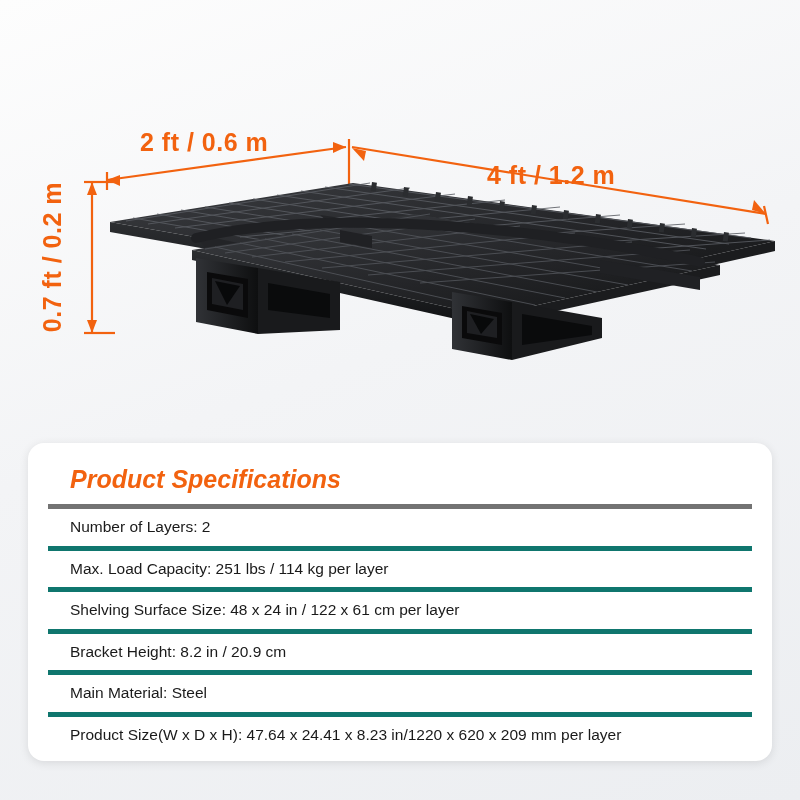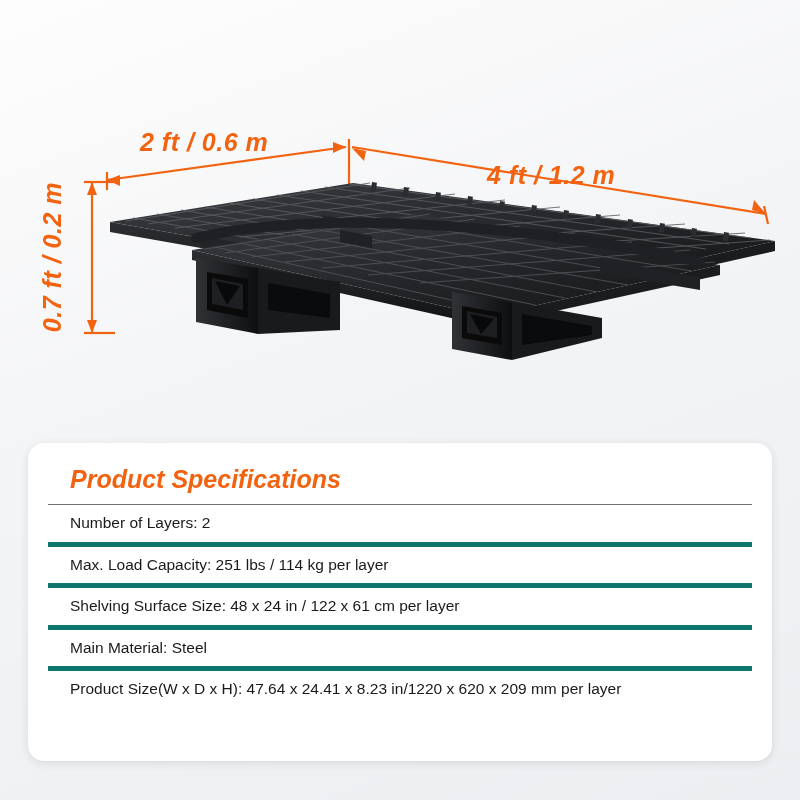--- a/index.html
+++ b/index.html
@@ -33,21 +33,20 @@
     position: absolute;
     left: 0;
     top: 0;
   }
 
   
   .dim-label {
     position: absolute;
     color: #f2620f;
     font-weight: bold;
-    font-style: italic;
     letter-spacing: 0.5px;
     white-space: nowrap;
   }
   .dim-top-left {
     left: 140px;
     top: 128px;
     font-size: 25px;
   }
   .dim-top-right {
     left: 487px;
@@ -90,21 +89,21 @@
     list-style: none;
   }
   .spec-item {
     font-size: 15.5px;
     color: #1a1a1a;
     padding: 9px 0 9px 22px;
     border-top: 5px solid #0f766e;
     line-height: 1.2;
   }
   .spec-item:first-child {
-    border-top: 1px solid #737373;
+    border-top: 5px solid #737373;
   }
 </style>
 </head>
 <body>
 
 <div class="page">
 
   <div class="hero">
 
     <svg class="shelf-svg" width="800" height="430" viewBox="0 0 800 430">
@@ -247,18 +246,19 @@
     <div class="dim-label dim-top-right">4 ft / 1.2 m</div>
     <div class="dim-label dim-left">0.7 ft / 0.2 m</div>
   </div>
 
   <div class="spec-card">
     <h2 class="spec-title">Product Specifications</h2>
     <ul class="spec-list">
       <li class="spec-item">Number of Layers: 2</li>
       <li class="spec-item">Max. Load Capacity: 251 lbs / 114 kg per layer</li>
       <li class="spec-item">Shelving Surface Size: 48 x 24 in / 122 x 61 cm  per layer</li>
+      <li class="spec-item">Bracket Height: 8.2 in / 20.9 cm</li>
       <li class="spec-item">Main Material: Steel</li>
       <li class="spec-item">Product Size(W x D x H): 47.64 x 24.41 x 8.23 in/1220 x 620 x 209 mm per layer</li>
     </ul>
   </div>
 
 </div>
 
 </body></html>

